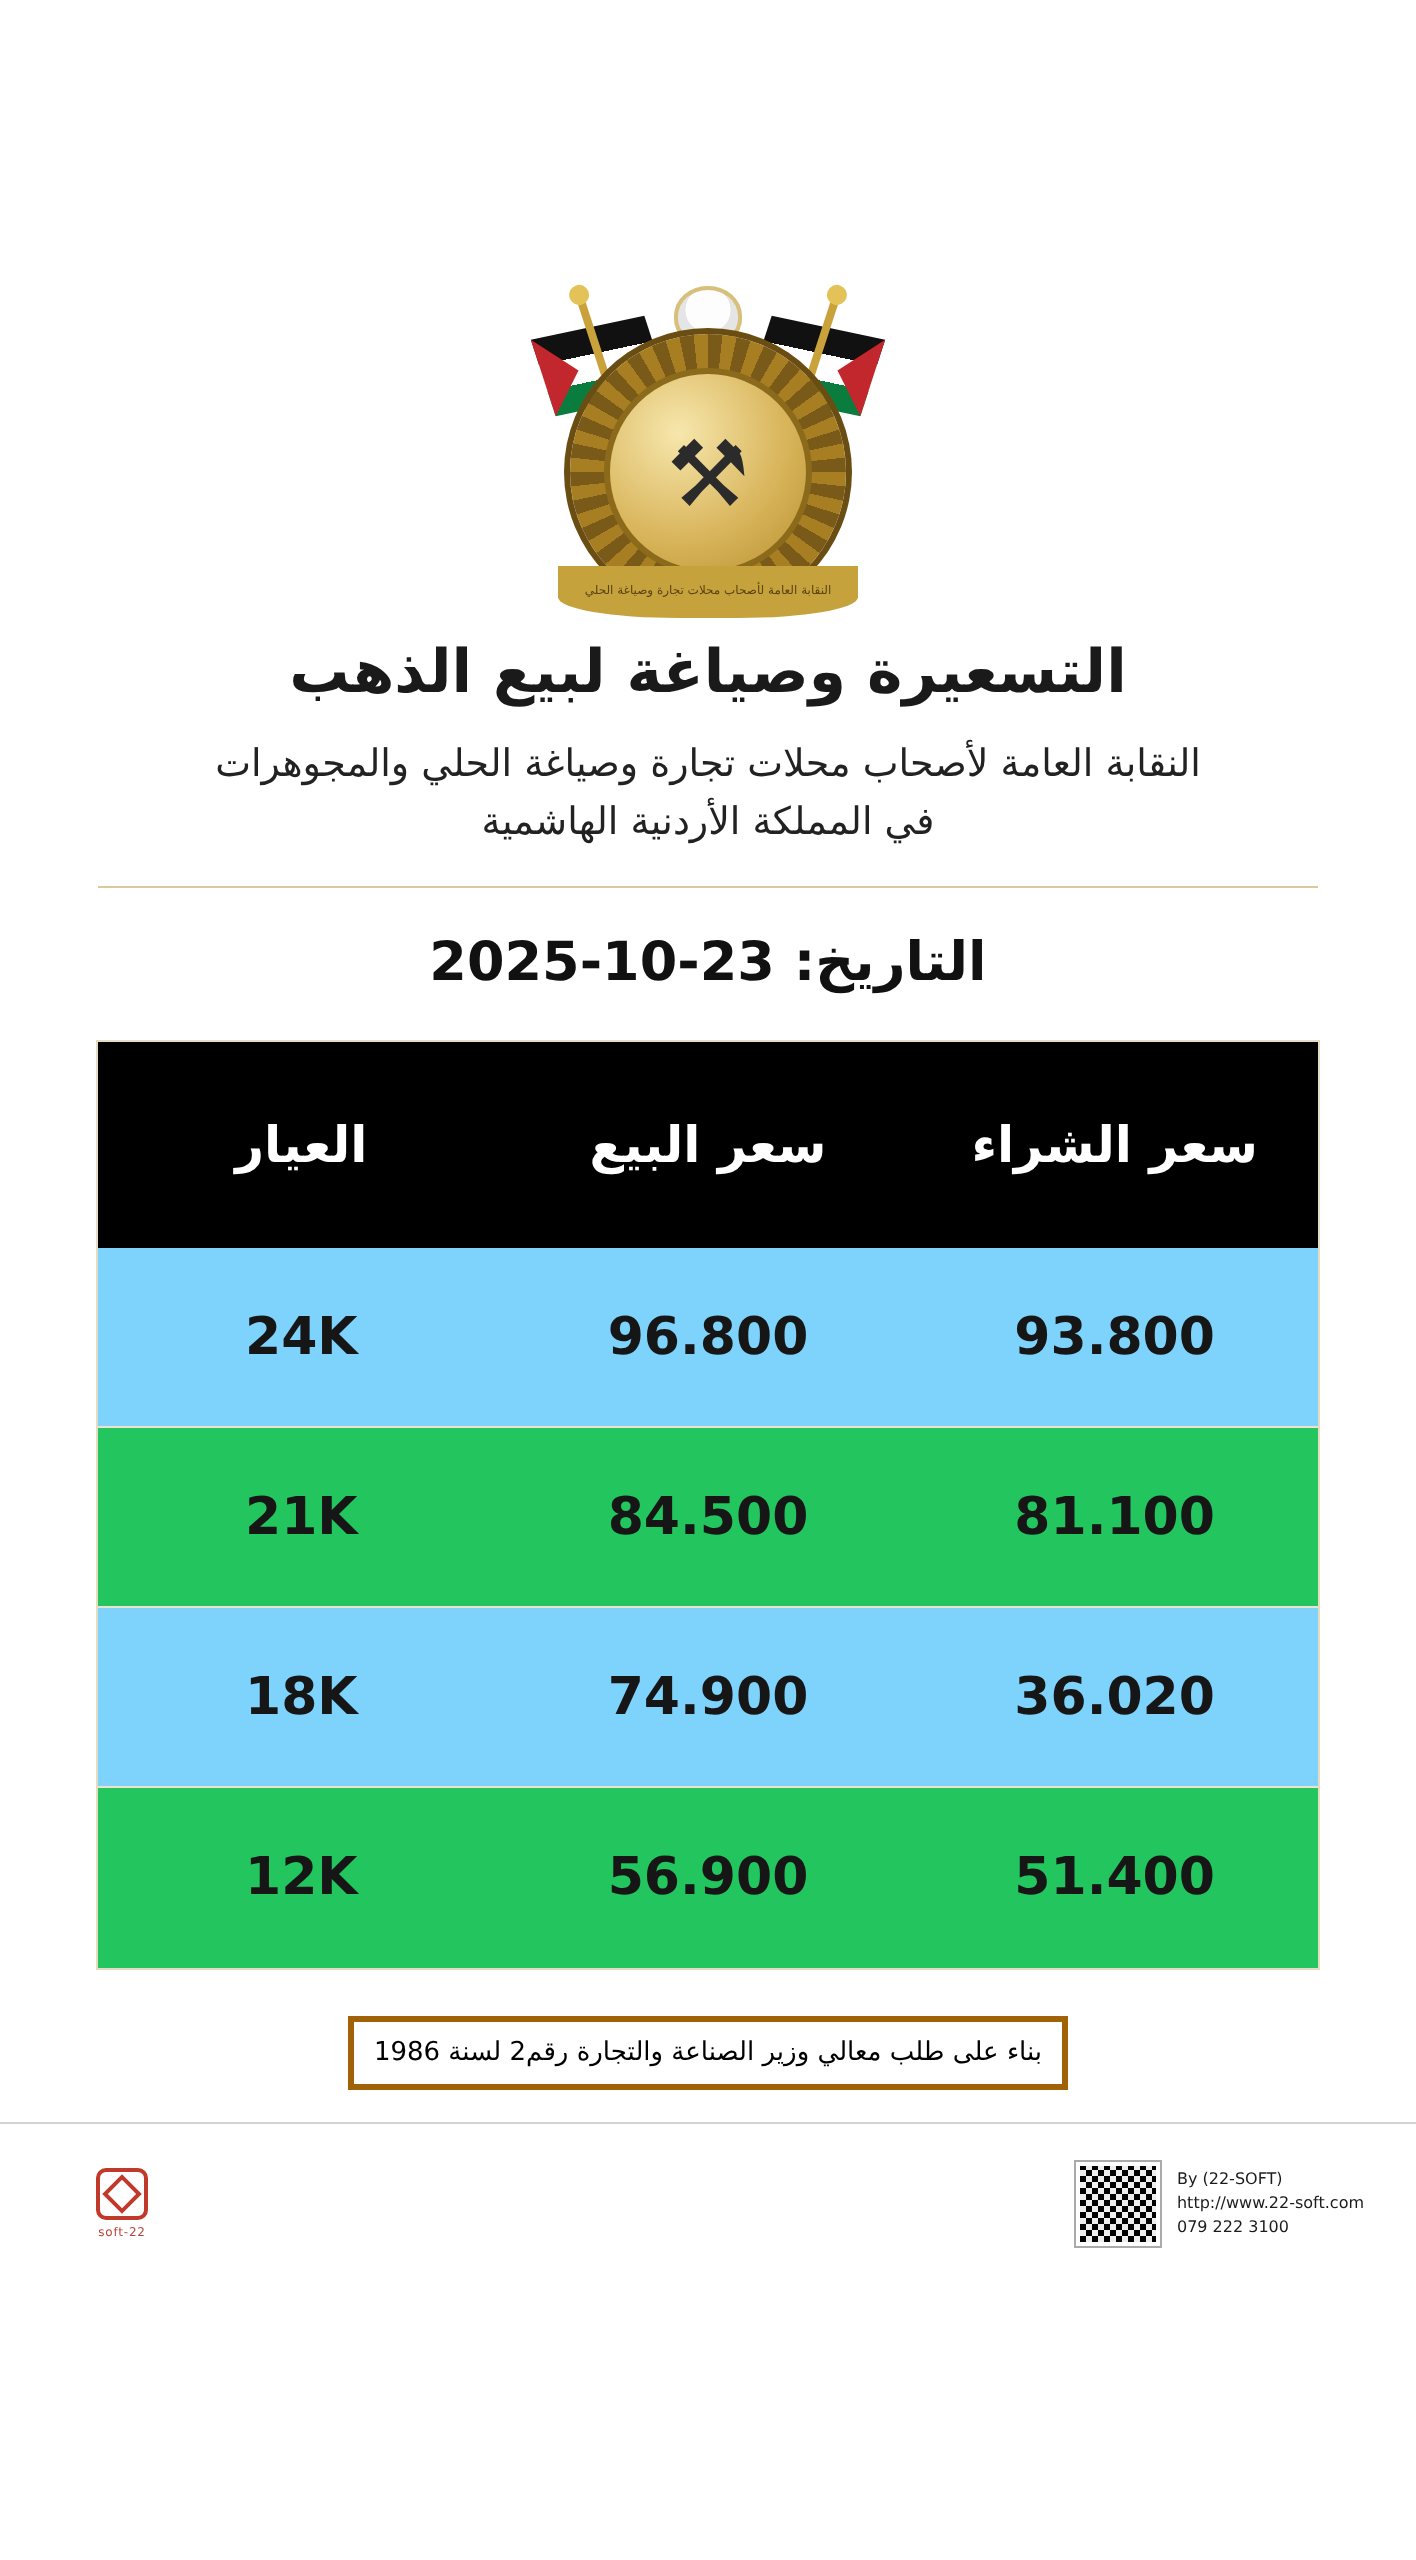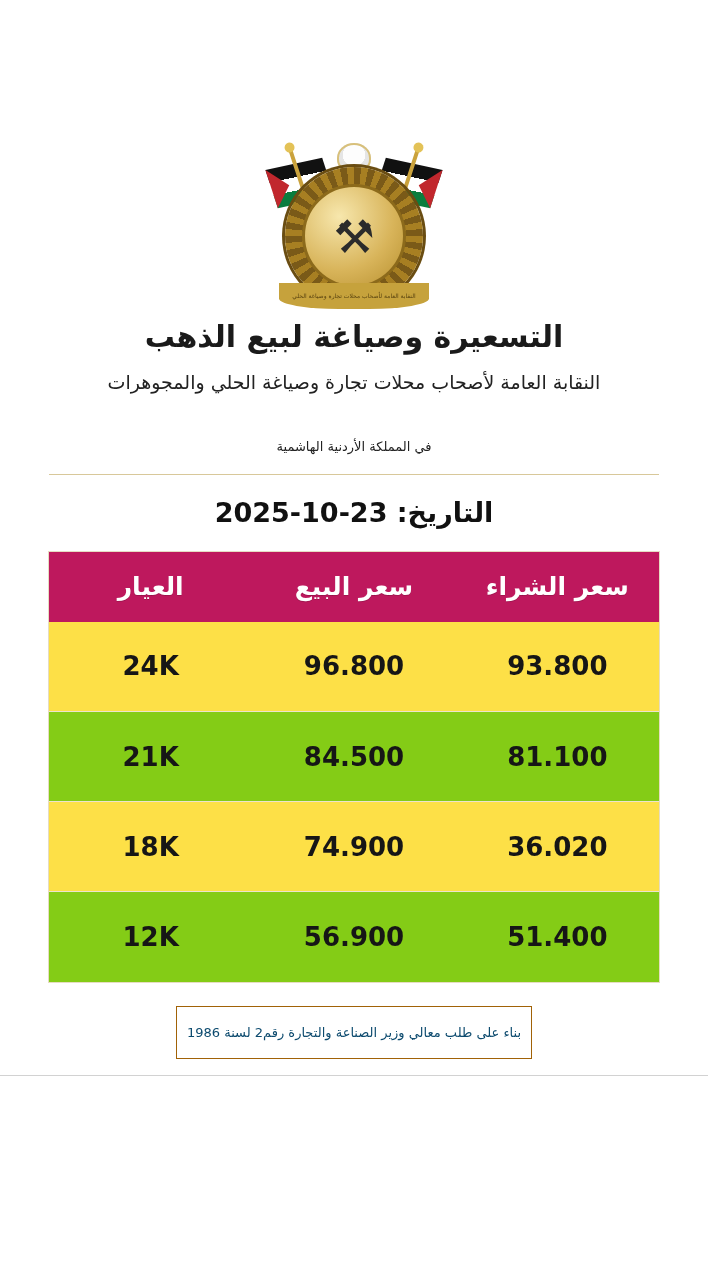--- a/index.html
+++ b/index.html
@@ -133,21 +133,21 @@
     letter-spacing: 0;
   }
   .sub-lines {
     text-align: center;
     margin-top: 14px;
     color: #222;
   }
   .sub-lines div { line-height: 1.55; }
   .sub-1 { font-size: 16px; }
   .sub-2 { font-size: 19px; }
-  .sub-3 { font-size: 13px; margin-top: 40px; }
+  .sub-3 { font-size: 19px; }
 
   .divider {
     width: 610px;
     height: 1px;
     background: #d8c89a;
     margin: 16px auto 0 auto;
   }
 
   .date-line {
     text-align: center;
@@ -160,51 +160,51 @@
 
   
   .table {
     width: 610px;
     margin: 24px auto 0 auto;
     border-collapse: collapse;
     table-layout: fixed;
     box-shadow: 0 0 0 1px #e6dcc2;
   }
   .table th {
-    background: #be185d;
+    background: #000000;
     color: #ffffff;
     font-size: 25px;
     font-weight: bold;
-    height: 70px;
+    height: 103px;
     text-align: center;
     text-shadow: 0 1px 0 rgba(0,0,0,.15);
   }
   .table td {
     height: 90px;
     text-align: center;
     font-size: 26px;
     font-weight: bold;
     color: #161616;
     border-bottom: 1px solid #ece3cd;
   }
-  .table tr.row-odd td  { background: #fde047; }
-  .table tr.row-even td { background: #84cc16; }
+  .table tr.row-odd td  { background: #7dd3fc; }
+  .table tr.row-even td { background: #22c55e; }
   .table tr:last-child td { border-bottom: none; }
 
   
   .note-wrap {
     display: flex;
     justify-content: center;
     margin-top: 24px;
   }
   .note {
-    border: 1px solid #a16207;
-    padding: 18px 10px;
+    border: 3px solid #a16207;
+    padding: 8px 10px;
     font-size: 13px;
-    color: #0c4a6e;
+    color: #000000;
     background: #fff;
   }
 
   .footer-rule {
     width: 100%;
     height: 1px;
     background: #d2d2d2;
     margin-top: 16px;
   }
 
@@ -333,15 +333,30 @@
       </tr>
     </tbody>
   </table>
 
   <div class="note-wrap">
     <div class="note">بناء على طلب معالي وزير الصناعة والتجارة رقم2 لسنة 1986</div>
   </div>
 
   <div class="footer-rule"></div>
 
+  <div class="footer">
+    <div class="contact">
+      <div class="qr"></div>
+      <div class="contact-lines">
+        <div>By (22-SOFT)</div>
+        <div>http://www.22-soft.com</div>
+        <div>079 222 3100</div>
+      </div>
+    </div>
+
+    <div class="brand">
+      <div class="brand-mark"></div>
+      <div class="brand-text">22-soft</div>
+    </div>
+  </div>
 
   <div class="bottom-space"></div>
 </div>
 
 </body></html>

